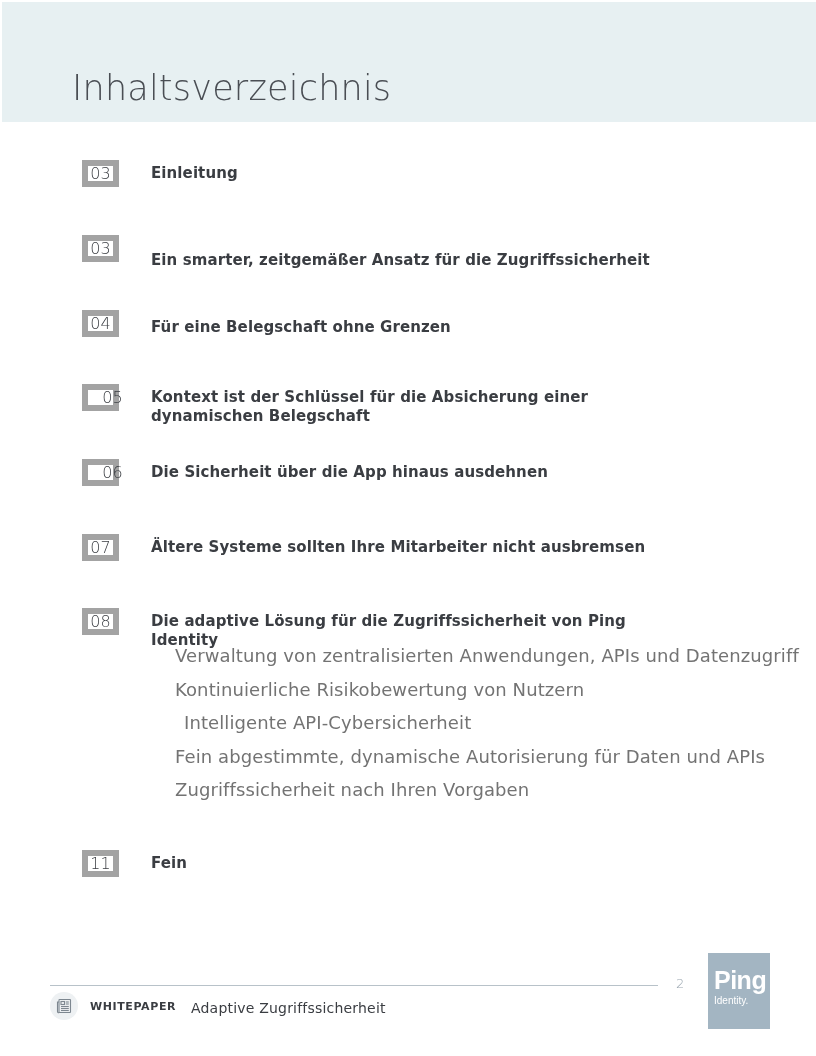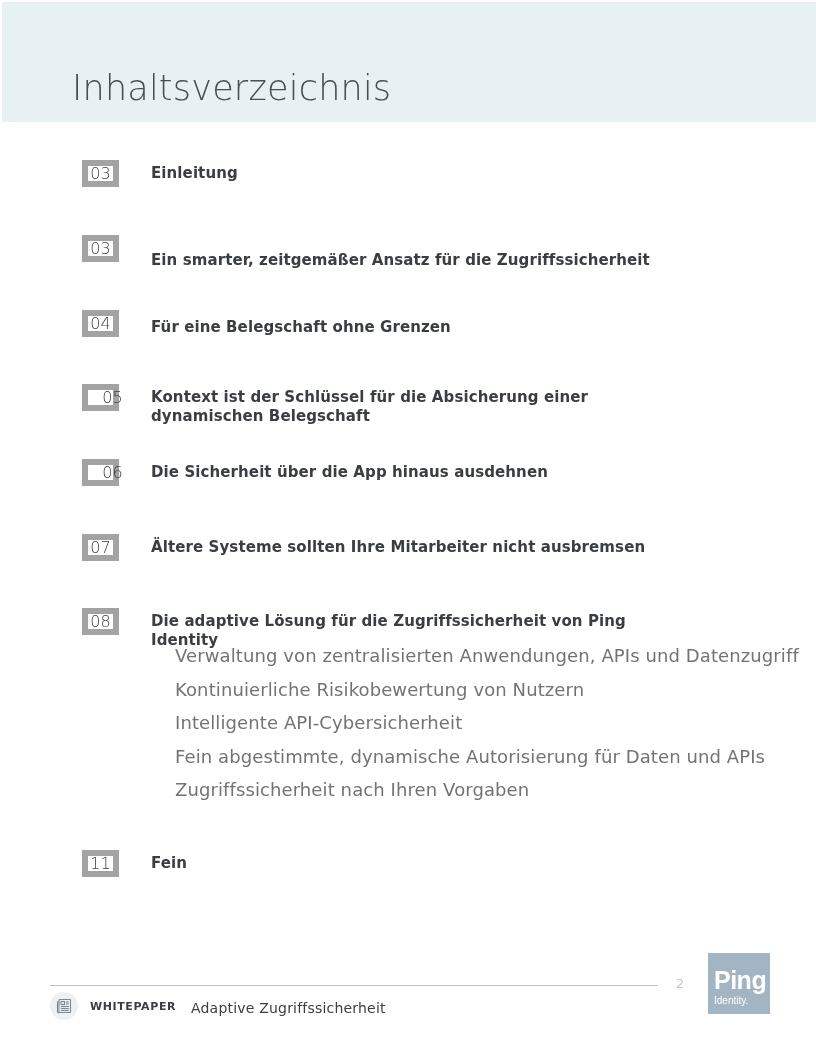--- a/index.html
+++ b/index.html
@@ -50,21 +50,21 @@
     .footer-label {
       position: absolute; left: 90px; top: 1000px;
       font-family: "DejaVu Sans", sans-serif; font-weight: 600; font-size: 11px;
       letter-spacing: 0.6px; color: #3a3d42;
     }
     .footer-doc {
       position: absolute; left: 191px; top: 1000px;
       font-family: "DejaVu Sans", sans-serif; font-size: 14px; color: #3a3d42; letter-spacing: 0.2px;
     }
     .logo {
-      position: absolute; left: 708px; top: 953px; width: 62px; height: 61px;
+      position: absolute; left: 708px; top: 953px; width: 62px; height: 76px;
       background: #a3b5c2; color: #ffffff;
     }
     .logo-main {
       position: absolute; left: 6px; top: 14px;
       font-family: "Liberation Sans", sans-serif; font-weight: 700; font-size: 25px;
       letter-spacing: -0.5px; line-height: 26px;
     }
     .logo-sub {
       position: absolute; left: 6px; top: 42px;
       font-family: "Liberation Sans", sans-serif; font-size: 10px; line-height: 12px;
@@ -106,21 +106,21 @@
   <div class="toc-entry" style="top:534px;">
     <div class="num-box" style="top:0;text-align:right;">07</div>
     <div class="entry-title" style="top:4px;">Ältere Systeme sollten Ihre Mitarbeiter nicht ausbremsen</div>
   </div>
 
   <div class="toc-entry" style="top:608px;">
     <div class="num-box" style="top:0;">08</div>
     <div class="entry-title" style="top:4px;">Die adaptive Lösung für die Zugriffssicherheit von Ping Identity</div>
     <div class="sub-item" style="top:37px;">Verwaltung von zentralisierten Anwendungen, APIs und Datenzugriff</div>
     <div class="sub-item" style="top:71px;">Kontinuierliche Risikobewertung von Nutzern</div>
-    <div class="sub-item" style="top:104px;">Intelligente API-Cybersicherheit</div>
+    <div class="sub-item" style="top:104px;margin-left:9px;">Intelligente API-Cybersicherheit</div>
     <div class="sub-item" style="top:138px;">Fein abgestimmte, dynamische Autorisierung für Daten und APIs</div>
     <div class="sub-item" style="top:171px;">Zugriffssicherheit nach Ihren Vorgaben</div>
   </div>
 
   <div class="toc-entry" style="top:850px;">
     <div class="num-box" style="top:0;">11</div>
     <div class="entry-title" style="top:4px;">Fein</div>
   </div>
 
 </div>

